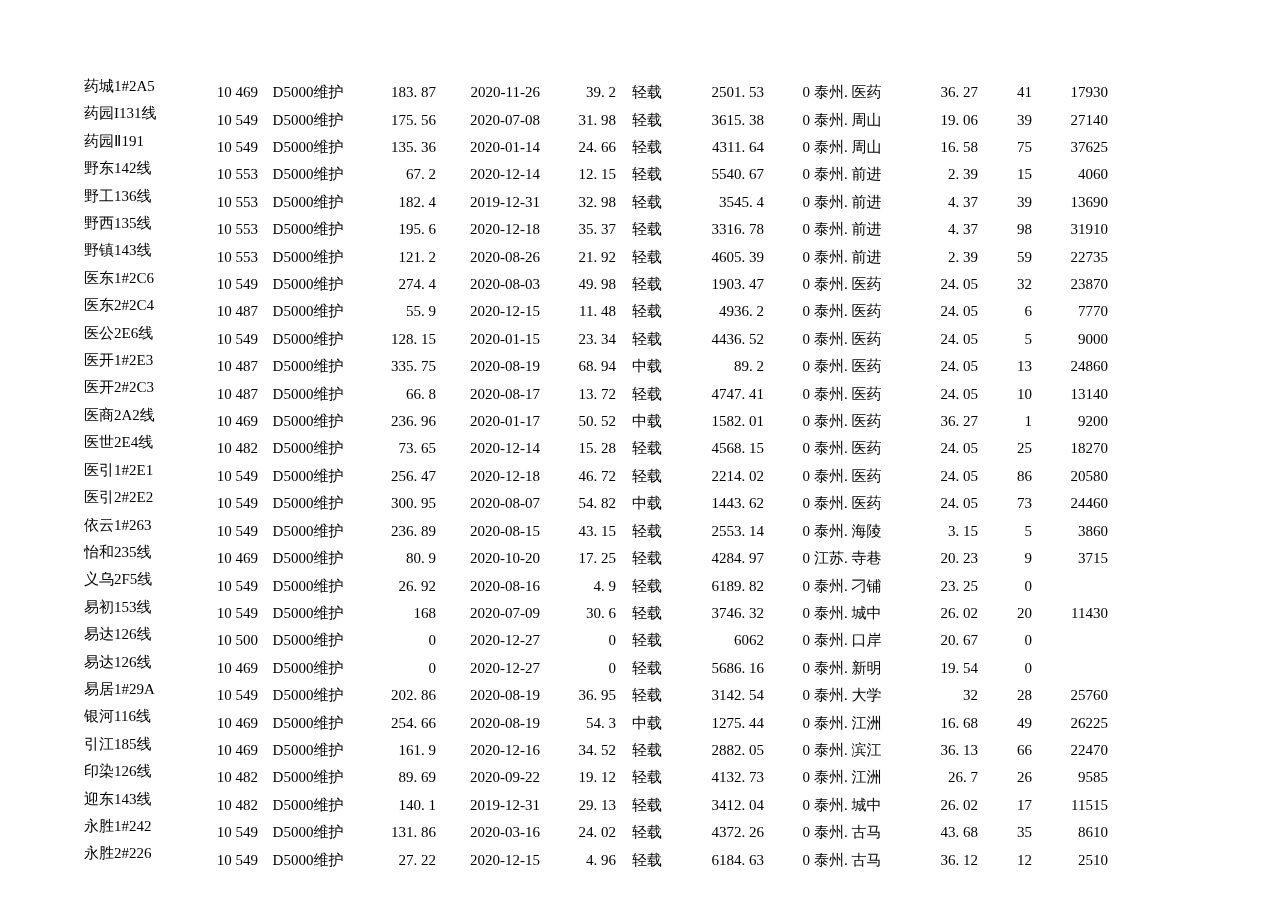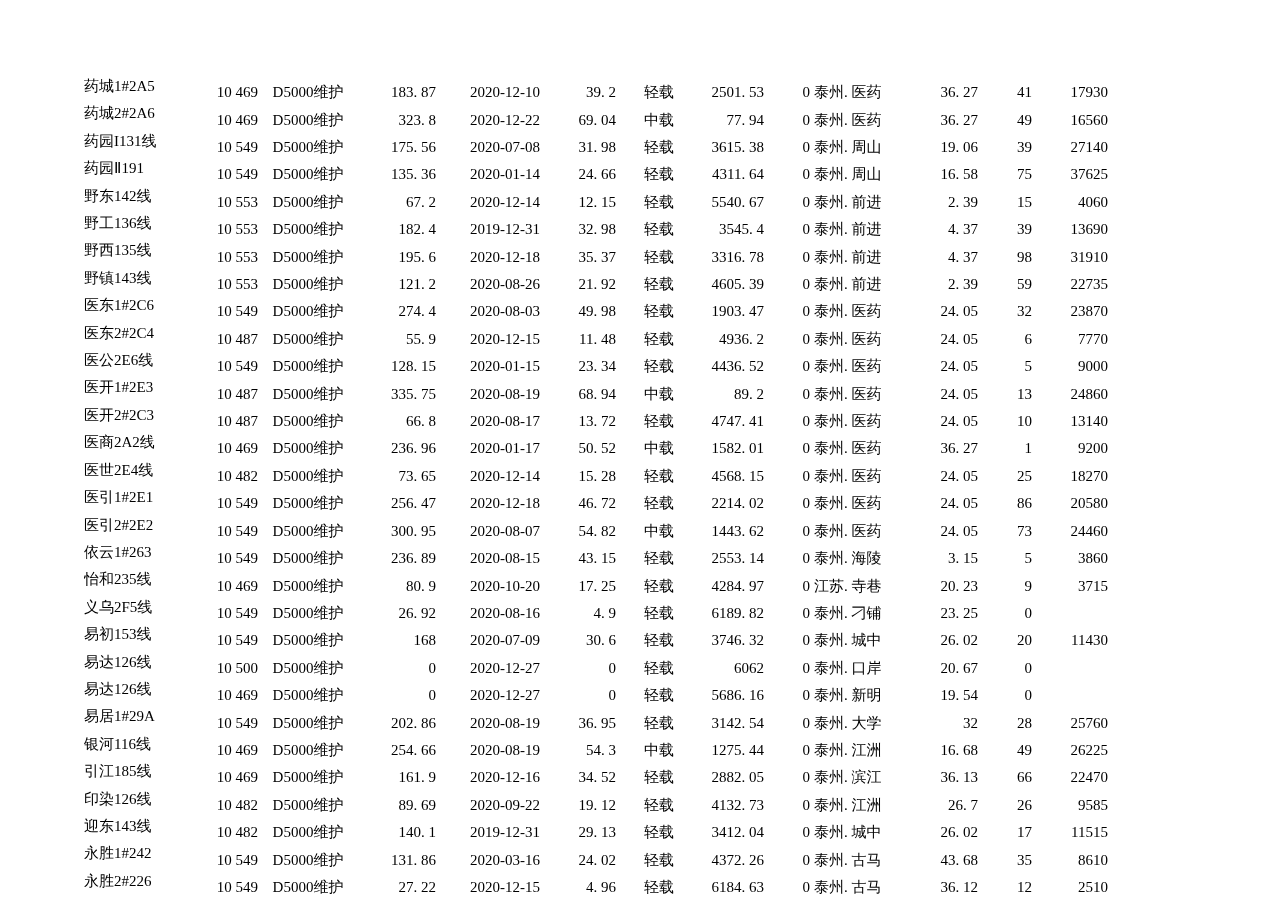--- a/index.html
+++ b/index.html
@@ -37,21 +37,21 @@
     vertical-align: bottom;
     overflow: hidden;
   }
   
   .c-name   { width: 86px;  max-width: 86px; text-align: left;  overflow: hidden; }
   .c-code   { width: 84px;  text-align: right; padding-right: 22px; }
   .c-type   { width: 92px;  text-align: center; }
   .c-val1   { width: 78px;  text-align: right; }
   .c-date   { width: 100px; text-align: right; padding-right: 10px; }
   .c-val2   { width: 72px;  text-align: right; }
-  .c-load   { width: 54px;  text-align: right; padding-left: 6px; }
+  .c-load   { width: 54px;  text-align: center; padding-left: 6px; }
   .c-val3   { width: 86px;  text-align: right; }
   .c-zero   { width: 42px;  text-align: right; }
   .c-region { width: 96px;  text-align: left; padding-left: 8px; }
   .c-val4   { width: 64px;  text-align: right; }
   .c-val5   { width: 50px;  text-align: right; }
   .c-val6   { width: 72px;  text-align: right; }
 
   .c-name span {
     display: inline-block;
     width: 86px;
@@ -63,44 +63,29 @@
 <body>
 
 <div id="sheet">
   <table class="grid">
     <tbody id="tbody">
         <tr>
           <td class="c-name"><span>药城1#2A5</span></td>
           <td class="c-code">10 469</td>
           <td class="c-type">D5000维护</td>
           <td class="c-val1">183. 87</td>
-          <td class="c-date">2020-12-10</td>
+          <td class="c-date">2020-11-26</td>
           <td class="c-val2">39. 2</td>
           <td class="c-load">轻载</td>
           <td class="c-val3">2501. 53</td>
           <td class="c-zero">0</td>
           <td class="c-region">泰州. 医药</td>
           <td class="c-val4">36. 27</td>
           <td class="c-val5">41</td>
           <td class="c-val6">17930</td>
-        </tr>
-        <tr>
-          <td class="c-name"><span>药城2#2A6</span></td>
-          <td class="c-code">10 469</td>
-          <td class="c-type">D5000维护</td>
-          <td class="c-val1">323. 8</td>
-          <td class="c-date">2020-12-22</td>
-          <td class="c-val2">69. 04</td>
-          <td class="c-load">中载</td>
-          <td class="c-val3">77. 94</td>
-          <td class="c-zero">0</td>
-          <td class="c-region">泰州. 医药</td>
-          <td class="c-val4">36. 27</td>
-          <td class="c-val5">49</td>
-          <td class="c-val6">16560</td>
         </tr>
         <tr>
           <td class="c-name"><span>药园I131线</span></td>
           <td class="c-code">10 549</td>
           <td class="c-type">D5000维护</td>
           <td class="c-val1">175. 56</td>
           <td class="c-date">2020-07-08</td>
           <td class="c-val2">31. 98</td>
           <td class="c-load">轻载</td>
           <td class="c-val3">3615. 38</td>

